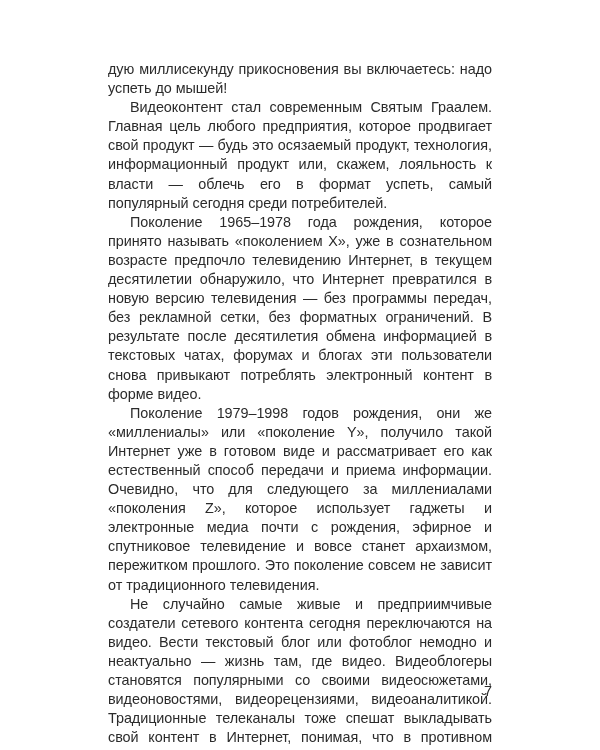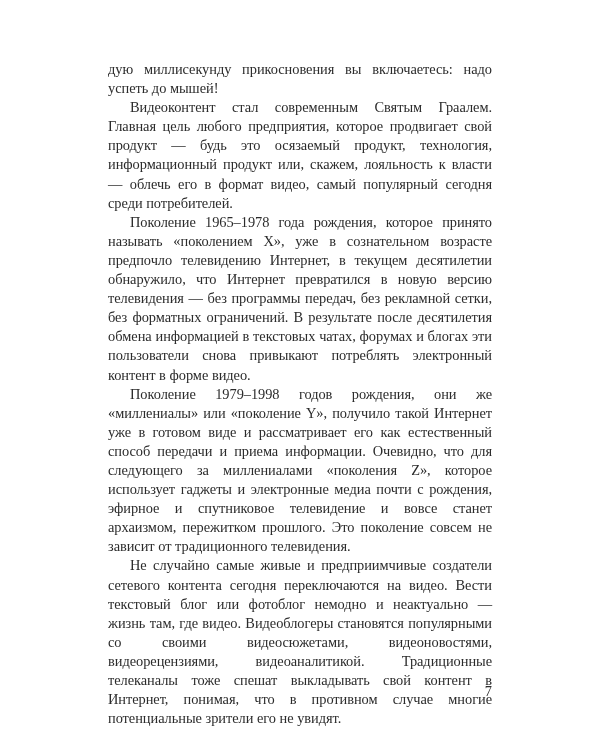--- a/index.html
+++ b/index.html
@@ -15,21 +15,20 @@
     position: relative;
   }
 
   #page {
     position: absolute;
     left: 0;
     top: 0;
     width: 600px;
     height: 750px;
     background: #ffffff;
-    font-family: Liberation Serif, serif;
   }
 
   #text-block {
     position: absolute;
     left: 108px;
     top: 60px;
     width: 384px;
   }
 
   .para {
@@ -65,21 +64,21 @@
 </head>
 <body>
 
 <div id="page">
 
   <div id="text-block">
 
     <p class="para">дую миллисекунду прикосновения вы включаетесь: надо успеть до мышей!</p>
 
 
-    <p class="para indent">Видеоконтент стал современным Святым Граалем. Главная цель любого предприятия, которое продвигает свой продукт — будь это осязаемый продукт, технология, информационный продукт или, скажем, лояльность к власти — облечь его в формат видео, самый популярный сегодня среди потребителей.</p>
+    <p class="para indent">Видеоконтент стал современным Святым Граалем. Главная цель любого предприятия, которое продвигает свой продукт — будь это осязаемый продукт, технология, информационный продукт или, скажем, лояльность к власти — облечь его в формат успеть, самый популярный сегодня среди потребителей.</p>
 
     <p class="para indent">Поколение 1965–1978 года рождения, которое принято называть «поколением X», уже в сознательном возрасте предпочло телевидению Интернет, в текущем десятилетии обнаружило, что Интернет превратился в новую версию телевидения — без программы передач, без рекламной сетки, без форматных ограничений. В результате после десятилетия обмена информацией в текстовых чатах, форумах и блогах эти пользователи снова привыкают потреблять электронный контент в форме видео.</p>
 
     <p class="para indent">Поколение 1979–1998 годов рождения, они же «миллениалы» или «поколение Y», получило такой Интернет уже в готовом виде и рассматривает его как естественный способ передачи и приема информации. Очевидно, что для следующего за миллениалами «поколения Z», которое использует гаджеты и электронные медиа почти с рождения, эфирное и спутниковое телевидение и вовсе станет архаизмом, пережитком прошлого. Это поколение совсем не зависит от традиционного телевидения.</p>
 
     <p class="para indent">Не случайно самые живые и предприимчивые создатели сетевого контента сегодня переключаются на видео. Вести текстовый блог или фотоблог немодно и неактуально — жизнь там, где видео. Видеоблогеры становятся популярными со своими видеосюжетами, видеоновостями, видеорецензиями, видеоаналитикой. Традиционные телеканалы тоже спешат выкладывать свой контент в Интернет, понимая, что в противном случае многие потенциальные зрители его не увидят.</p>
 
   </div>
 
   <div id="page-number">7</div>

